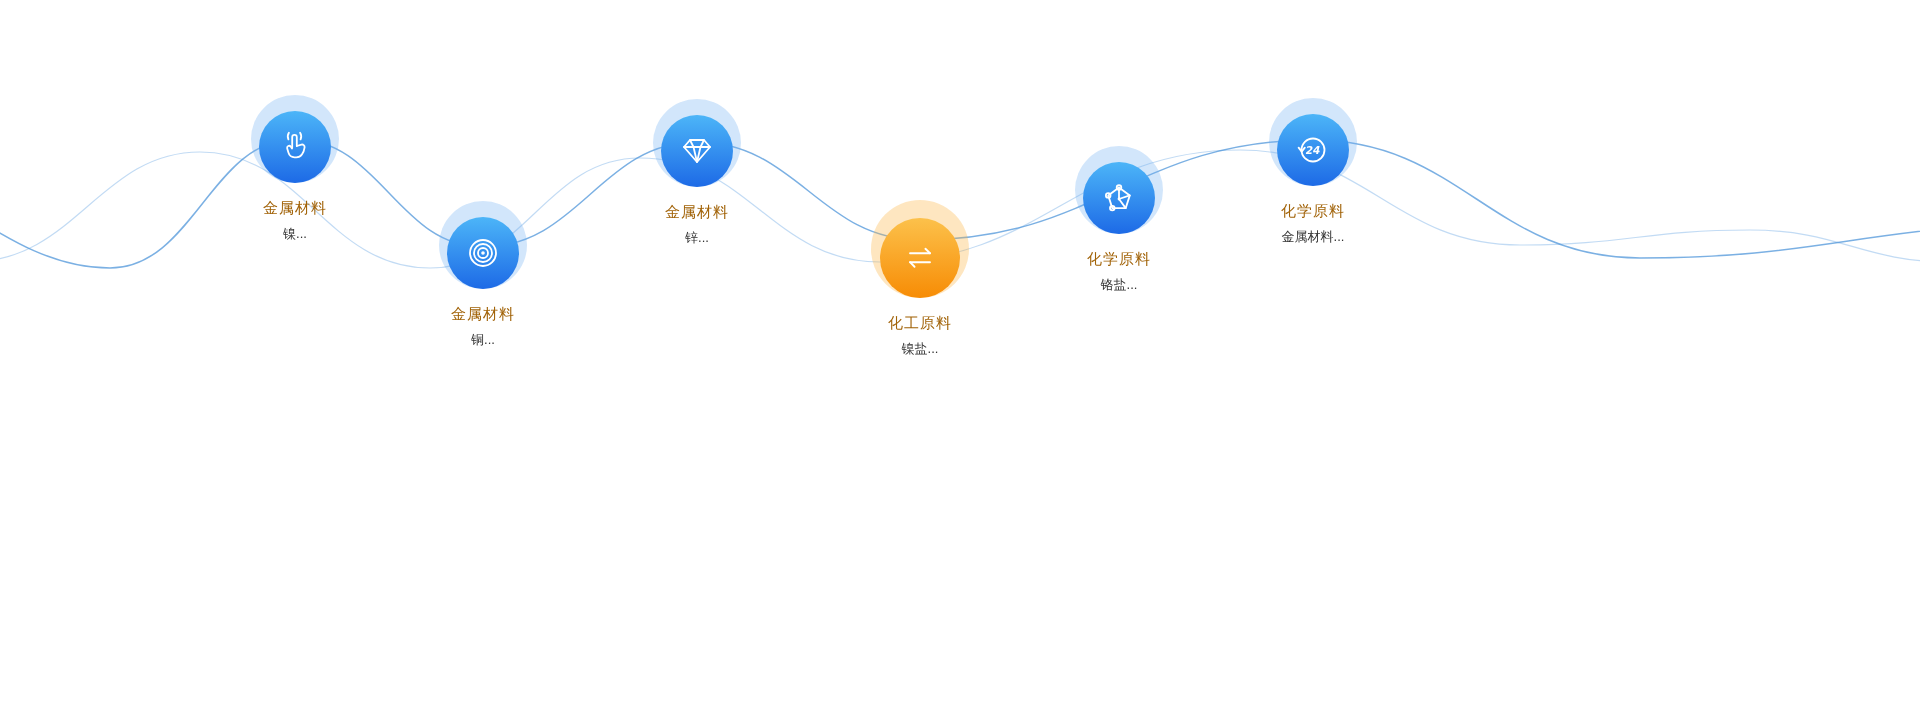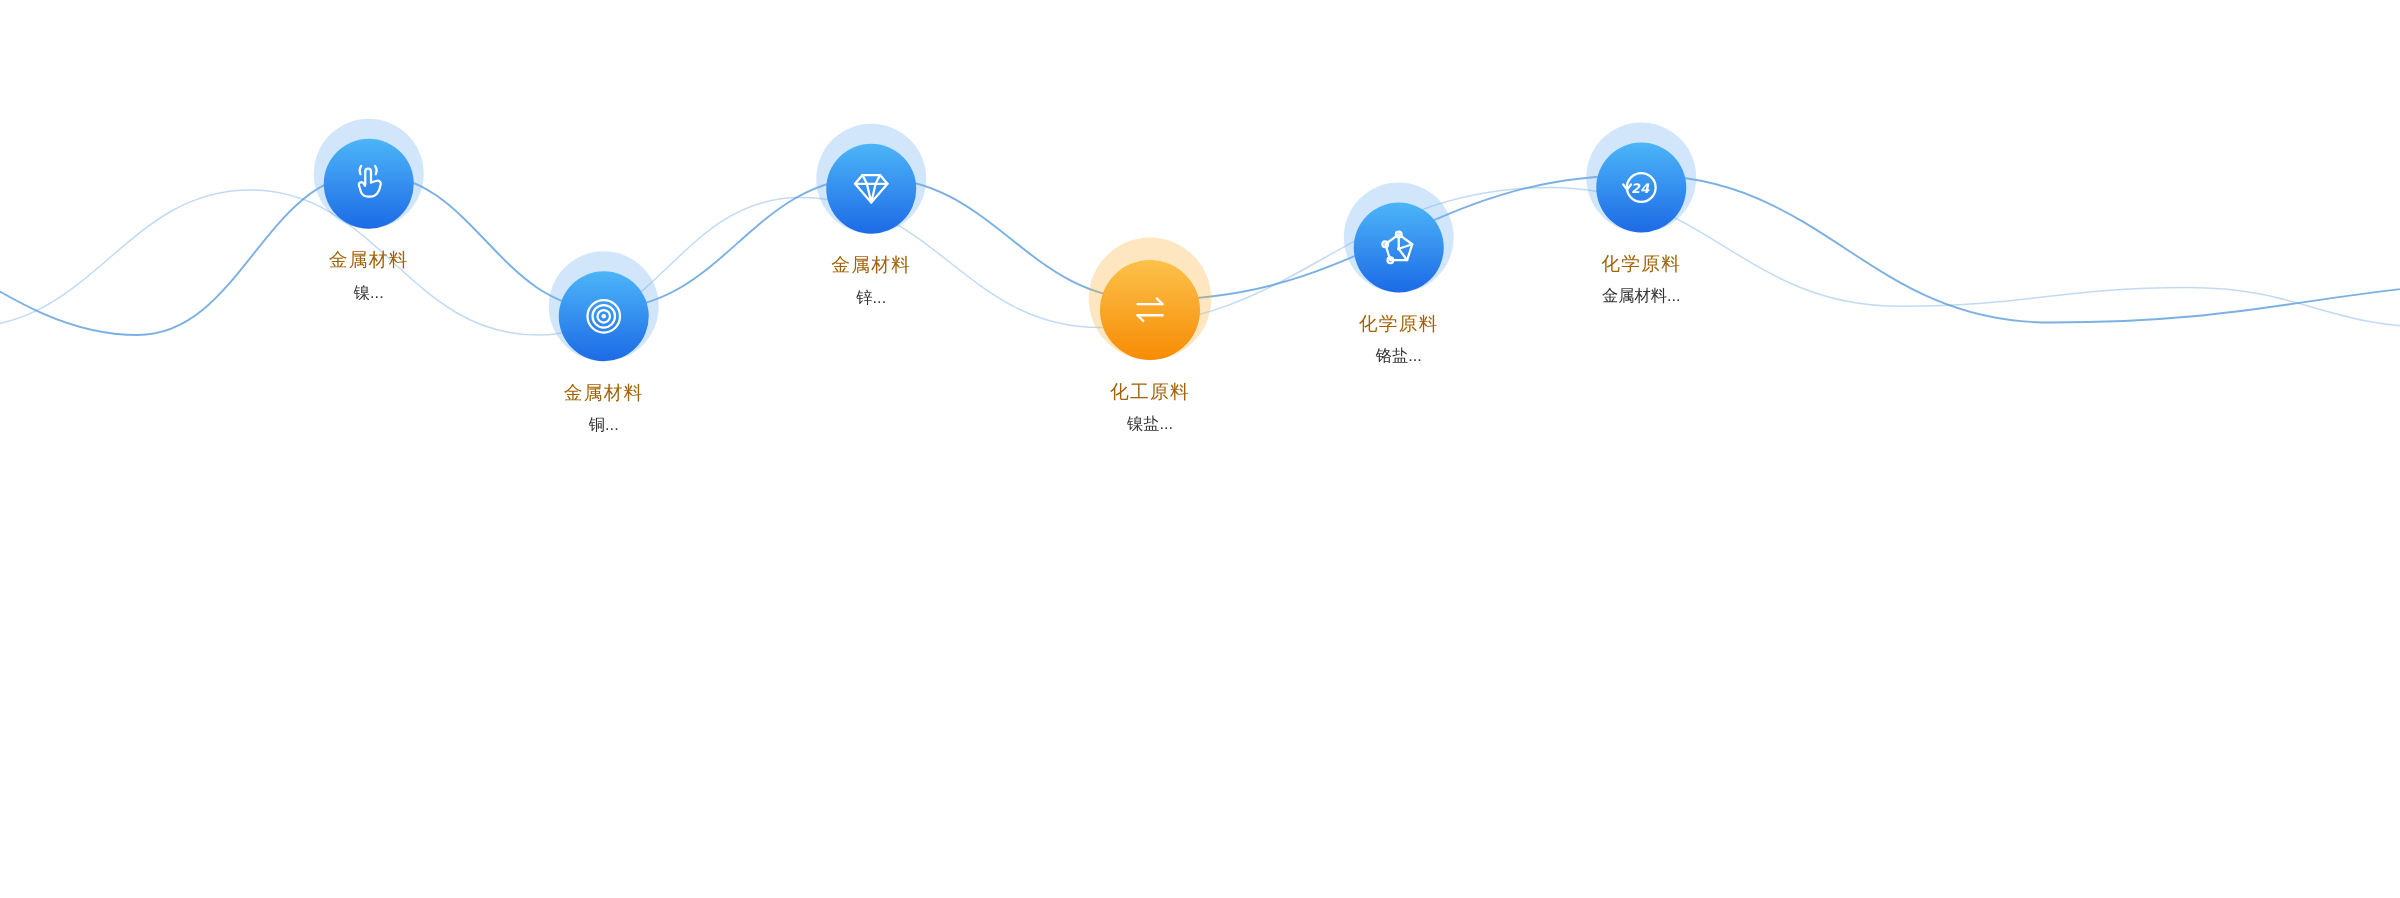--- a/index.html
+++ b/index.html
@@ -122,21 +122,21 @@
           <path d="M13 9 H27 L33 16 L20 31 L7 16 Z" stroke-width="1.6"></path>
           <path d="M7 16 H33" stroke-width="1.6"></path>
           <path d="M13 9 L16.5 16 L20 31 L23.5 16 L27 9" stroke-width="1.6"></path>
         </svg>
       </div>
     </div>
     <div class="label">金属材料</div>
     <div class="sub">锌...</div>
   </div>
 
-  <div class="node theme-orange" style="left:920px; top:190px;">
+  <div class="node theme-orange" style="left:920px; top:200px;">
     <div class="halo">
       <div class="circle">
         <svg class="icon" viewBox="0 0 40 40">
           <path d="M10.5 15.5 H29.5" stroke-width="1.6"></path>
           <path d="M25.2 11.2 L29.5 15.5" stroke-width="1.6"></path>
           <path d="M29.5 24 H10.5" stroke-width="1.6"></path>
           <path d="M14.8 28.3 L10.5 24" stroke-width="1.6"></path>
         </svg>
       </div>
     </div>

